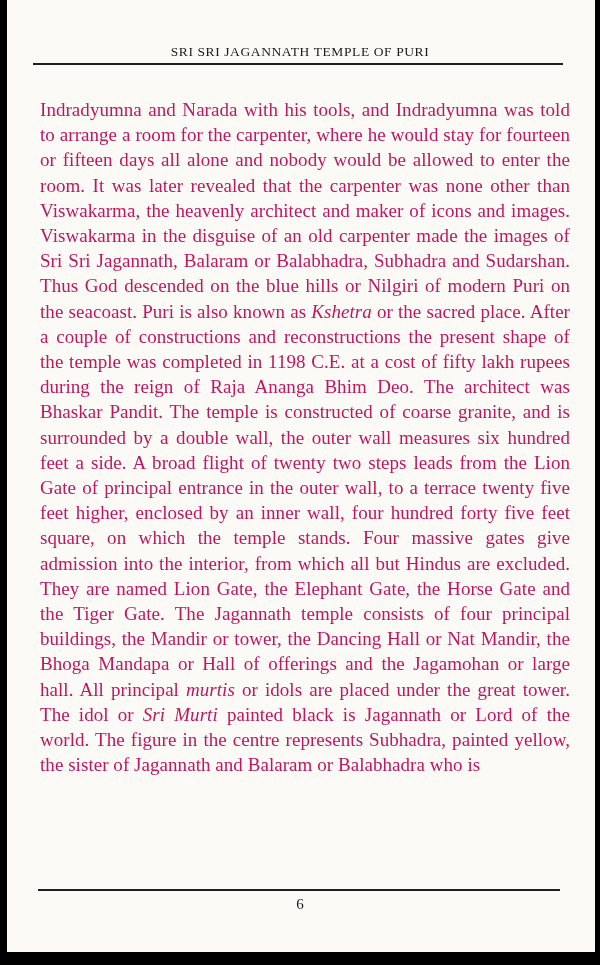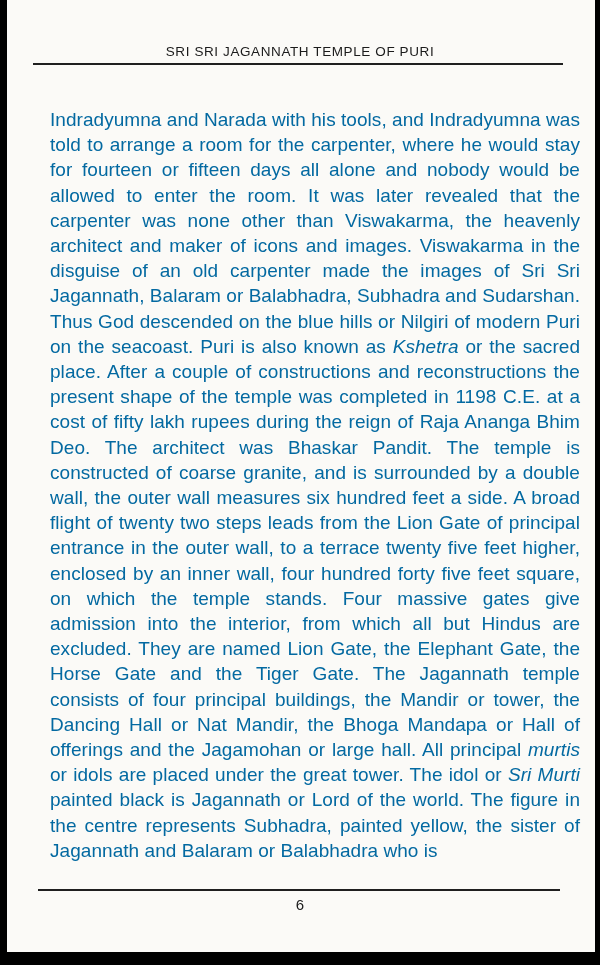--- a/index.html
+++ b/index.html
@@ -6,21 +6,21 @@
     margin: 0;
     padding: 0;
     background: #e9e9e7;
   }
   .page {
     position: relative;
     width: 600px;
     height: 965px;
     background: #fbfaf7;
     overflow: hidden;
-    font-family: Liberation Sans, sans-serif;
+    font-family: Liberation Serif, serif;
     color: #161616;
   }
   
   .edge { position: absolute; background: #000; }
   .edge-left   { left: 0; top: 0; width: 7px; height: 100%; }
   .edge-right  { right: 0; top: 0; width: 5px; height: 100%; }
   .edge-bottom { left: 0; bottom: 0; width: 100%; height: 13px; }
 
   .header-title {
     position: absolute;
@@ -40,26 +40,26 @@
     right: 37px;
     height: 2px;
     background: #1f1f1f;
   }
 
   .body-text {
     position: absolute;
     top: 93px;
     left: 36px;
     width: 530px;
-    margin: 14px;
+    margin: 4px;
     font-size: 19px;
     line-height: 25.2px;
     letter-spacing: 0.05px;
     text-align: justify;
-    color: #0369a1;
+    color: #be185d;
     hyphens: none;
   }
   .body-text .italic { font-style: italic; }
 
   .footer-rule {
     position: absolute;
     top: 889px;
     left: 38px;
     right: 40px;
     height: 2px;

